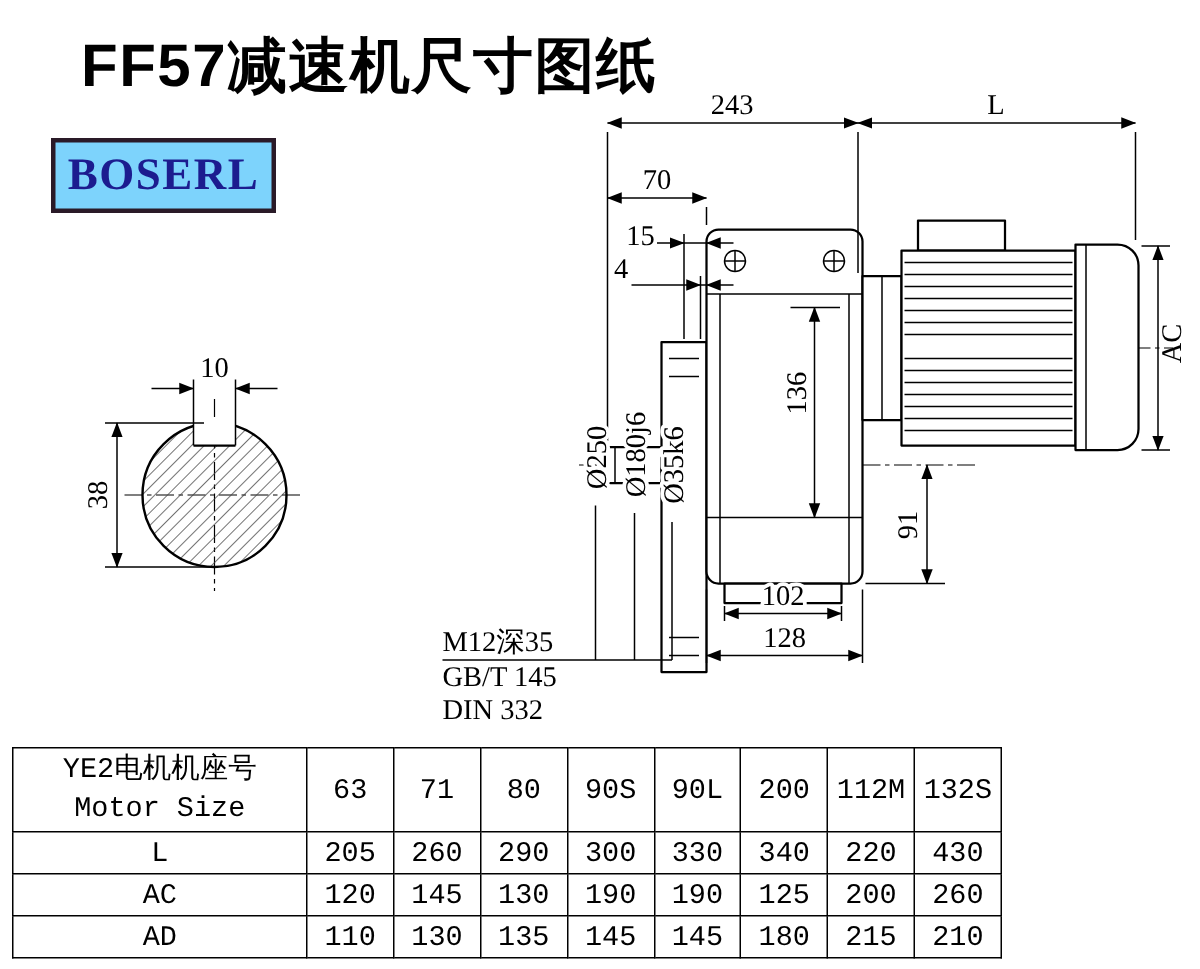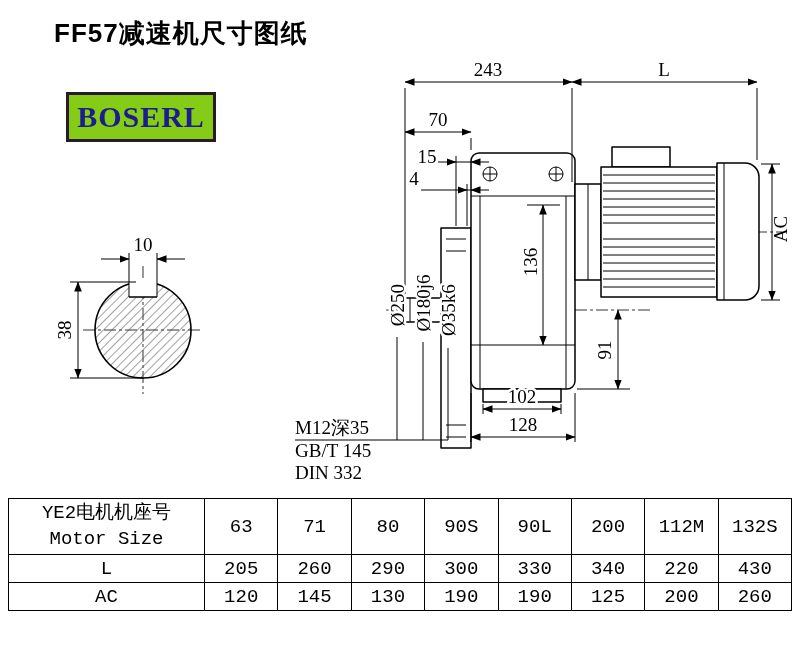--- a/index.html
+++ b/index.html
@@ -3,43 +3,43 @@
 <meta charset="utf-8">
 <style>
   html,body { margin:0; padding:0; }
   body {
     width:800px; height:646px; position:relative; background:#ffffff;
     font-family:"Liberation Sans","DejaVu Sans",sans-serif; color:#000;
     overflow:hidden;
   }
   .title {
     position:absolute; left:54px; top:16px;
-    font-size:26px; font-weight:bold; letter-spacing:1px;text-align:right;
+    font-size:40px; font-weight:bold; letter-spacing:1px;text-align:right;
   }
   .logo-box {
     position:absolute; left:34px; top:92px; width:150px; height:50px;
-    border:3px solid #2a1a28; background:#84cc16; box-sizing:border-box;
-    display:flex; align-items:center; justify-content:center;margin-left:32px;
+    border:3px solid #2a1a28; background:#7dd3fc; box-sizing:border-box;
+    display:flex; align-items:center; justify-content:center;
   }
   .logo-text {
     font-family:"Liberation Serif","DejaVu Serif",serif;
     font-size:30px; font-weight:bold; color:#1c1c8f; letter-spacing:1px;
   }
   svg.drawing { position:absolute; left:0; top:0; }
   svg .ol { fill:none; stroke:#000; stroke-width:1.5; stroke-linejoin:round; }
   svg .fw { fill:#fff; stroke:#000; stroke-width:1.5; stroke-linejoin:round; }
   svg .tl { fill:none; stroke:#000; stroke-width:1; }
   svg .cl { fill:none; stroke:#000; stroke-width:0.8; stroke-dasharray:12 3 3 3; }
   svg text.dim {
     font-family:"Liberation Serif","DejaVu Serif",serif;
     font-size:19px; fill:#000;
   }
   svg text.halo { paint-order:stroke; stroke:#ffffff; stroke-width:5px; stroke-linejoin:round; }
   table.size-table {
-    position:absolute; left:8px; top:498px; width:784px;
+    position:absolute; left:8px; top:498px; width:660px;
     border-collapse:collapse; table-layout:fixed;
     font-family:"Liberation Mono","DejaVu Sans Mono",monospace;
     font-size:19px; color:#000;
   }
   .size-table th, .size-table td {
     border:1px solid #000; text-align:center; font-weight:normal; padding:0;
   }
   .size-table col.label-col { width:196px; }
   .size-table tr.hdr { height:56px; }
   .size-table tr.data { height:28px; }
@@ -234,14 +234,25 @@
       <th>AC</th>
       <td>120</td>
       <td>145</td>
       <td>130</td>
       <td>190</td>
       <td>190</td>
       <td>125</td>
       <td>200</td>
       <td>260</td>
     </tr>
+    <tr class="data">
+      <th>AD</th>
+      <td>110</td>
+      <td>130</td>
+      <td>135</td>
+      <td>145</td>
+      <td>145</td>
+      <td>180</td>
+      <td>215</td>
+      <td>210</td>
+    </tr>
   </tbody>
 </table>
 
 </body></html>

